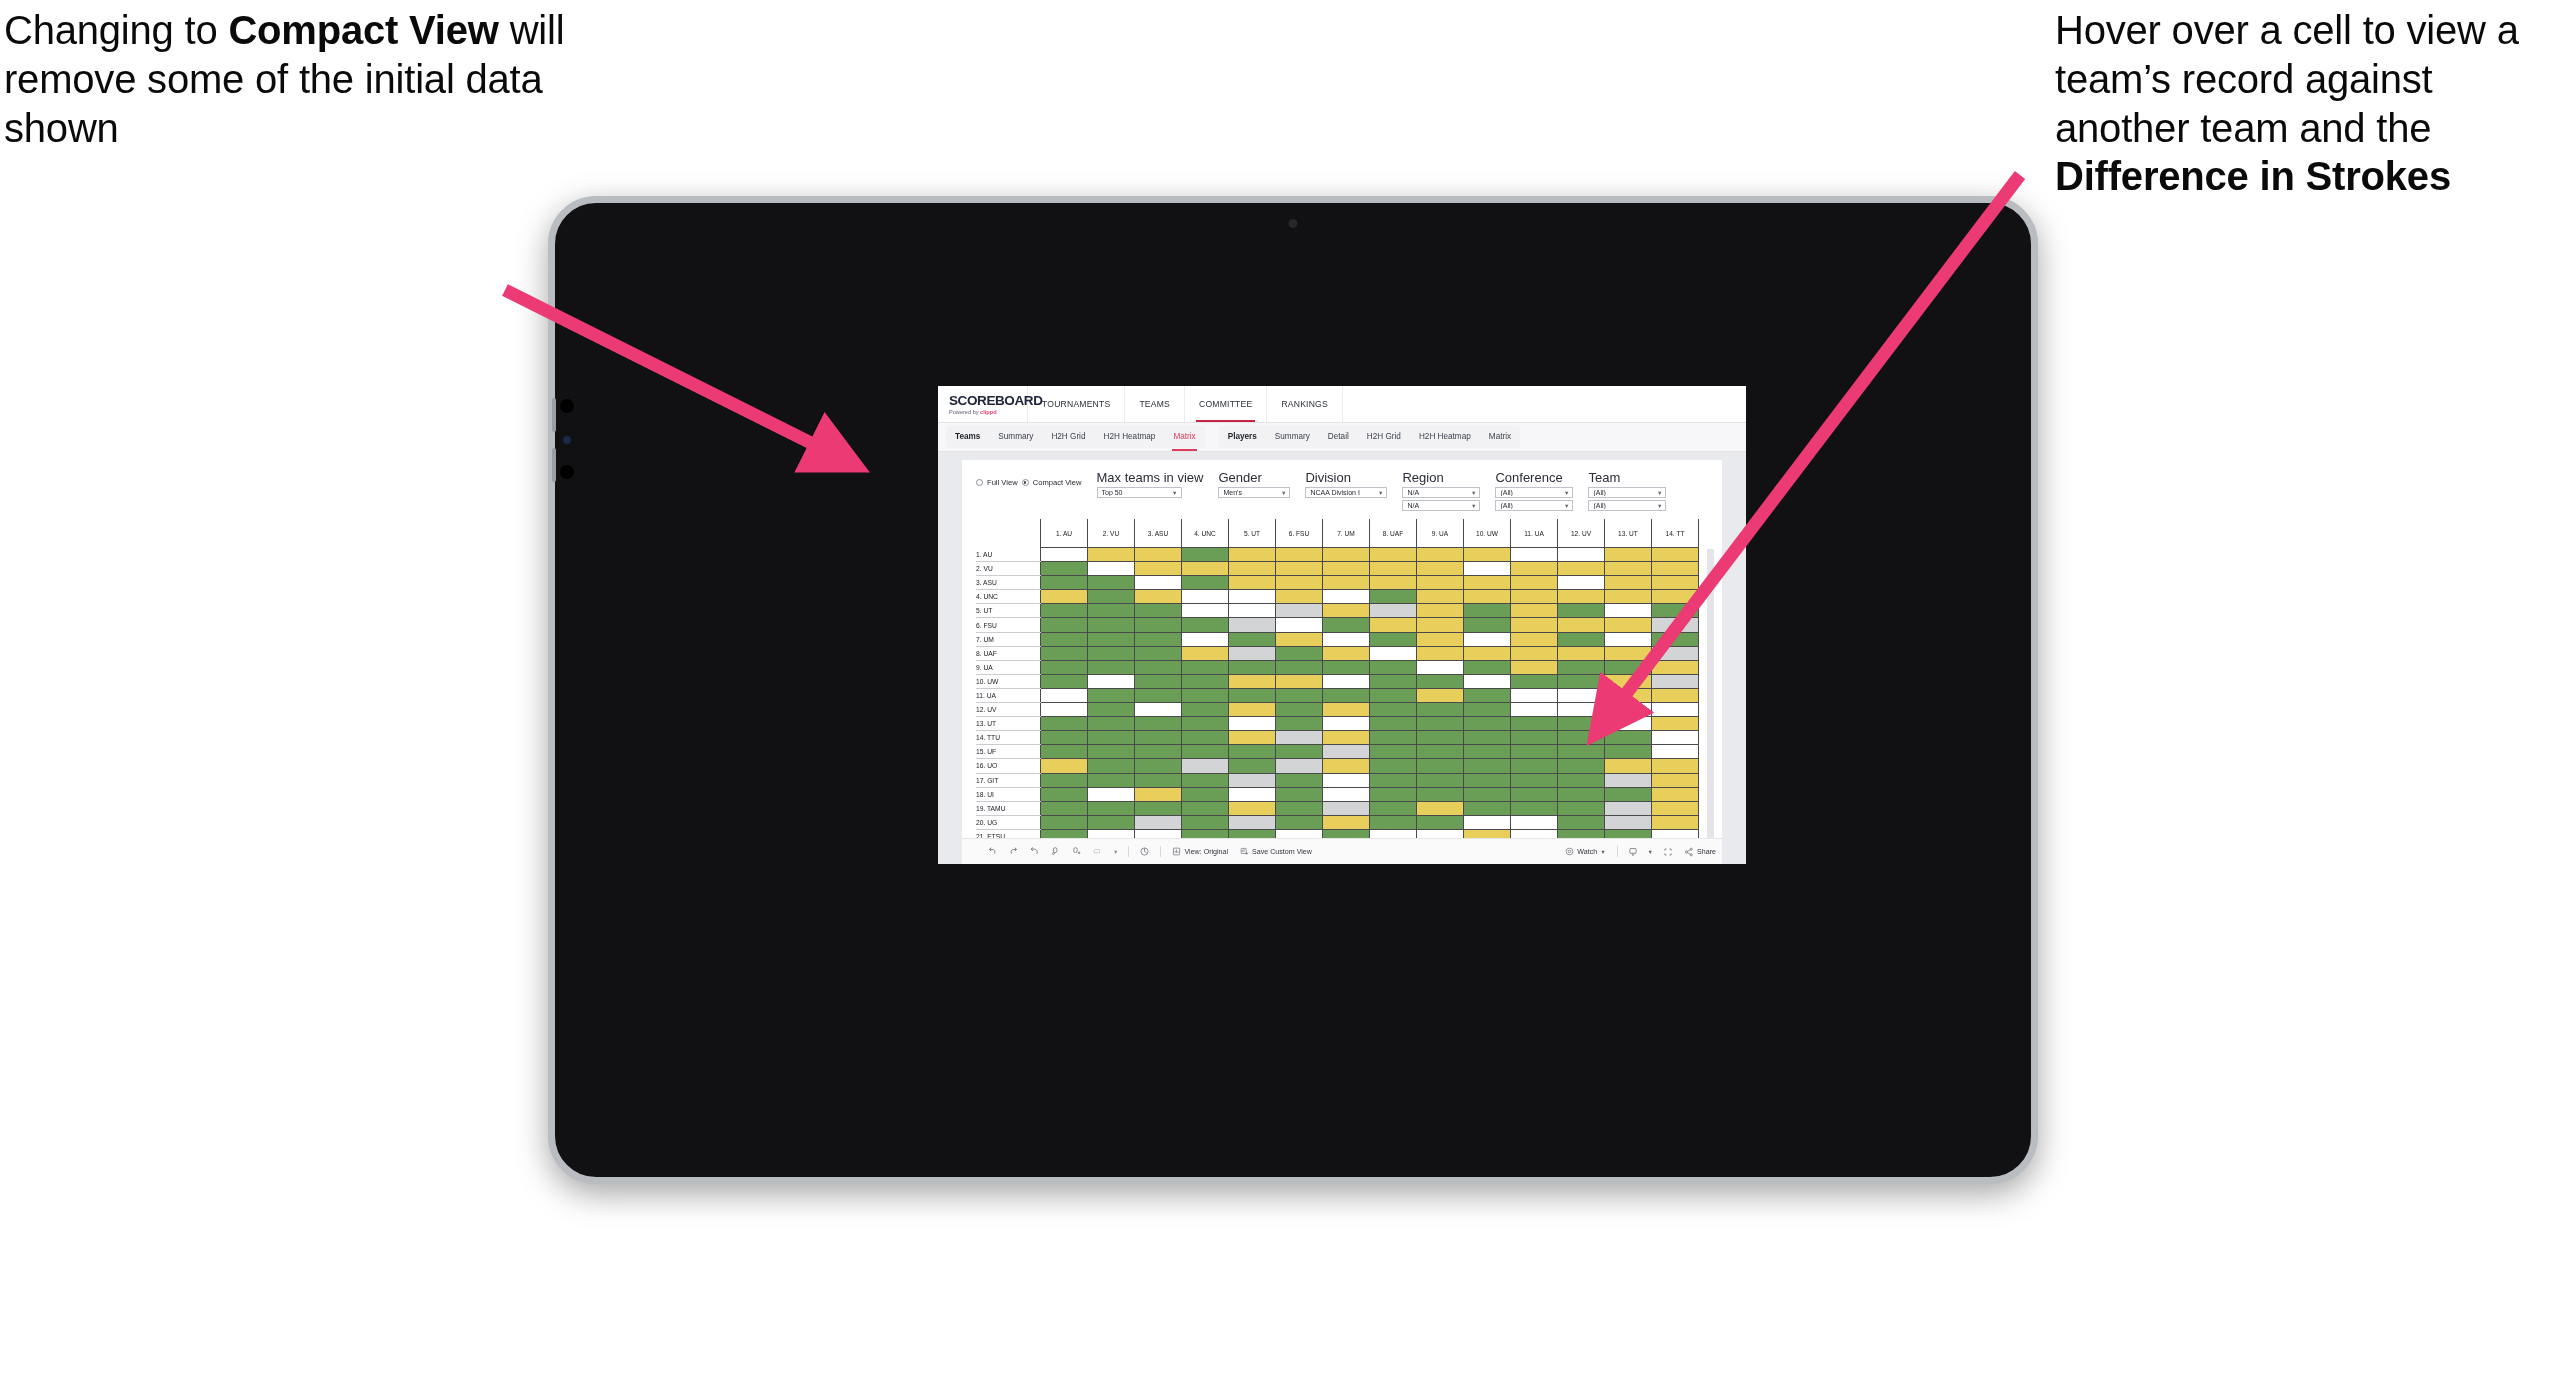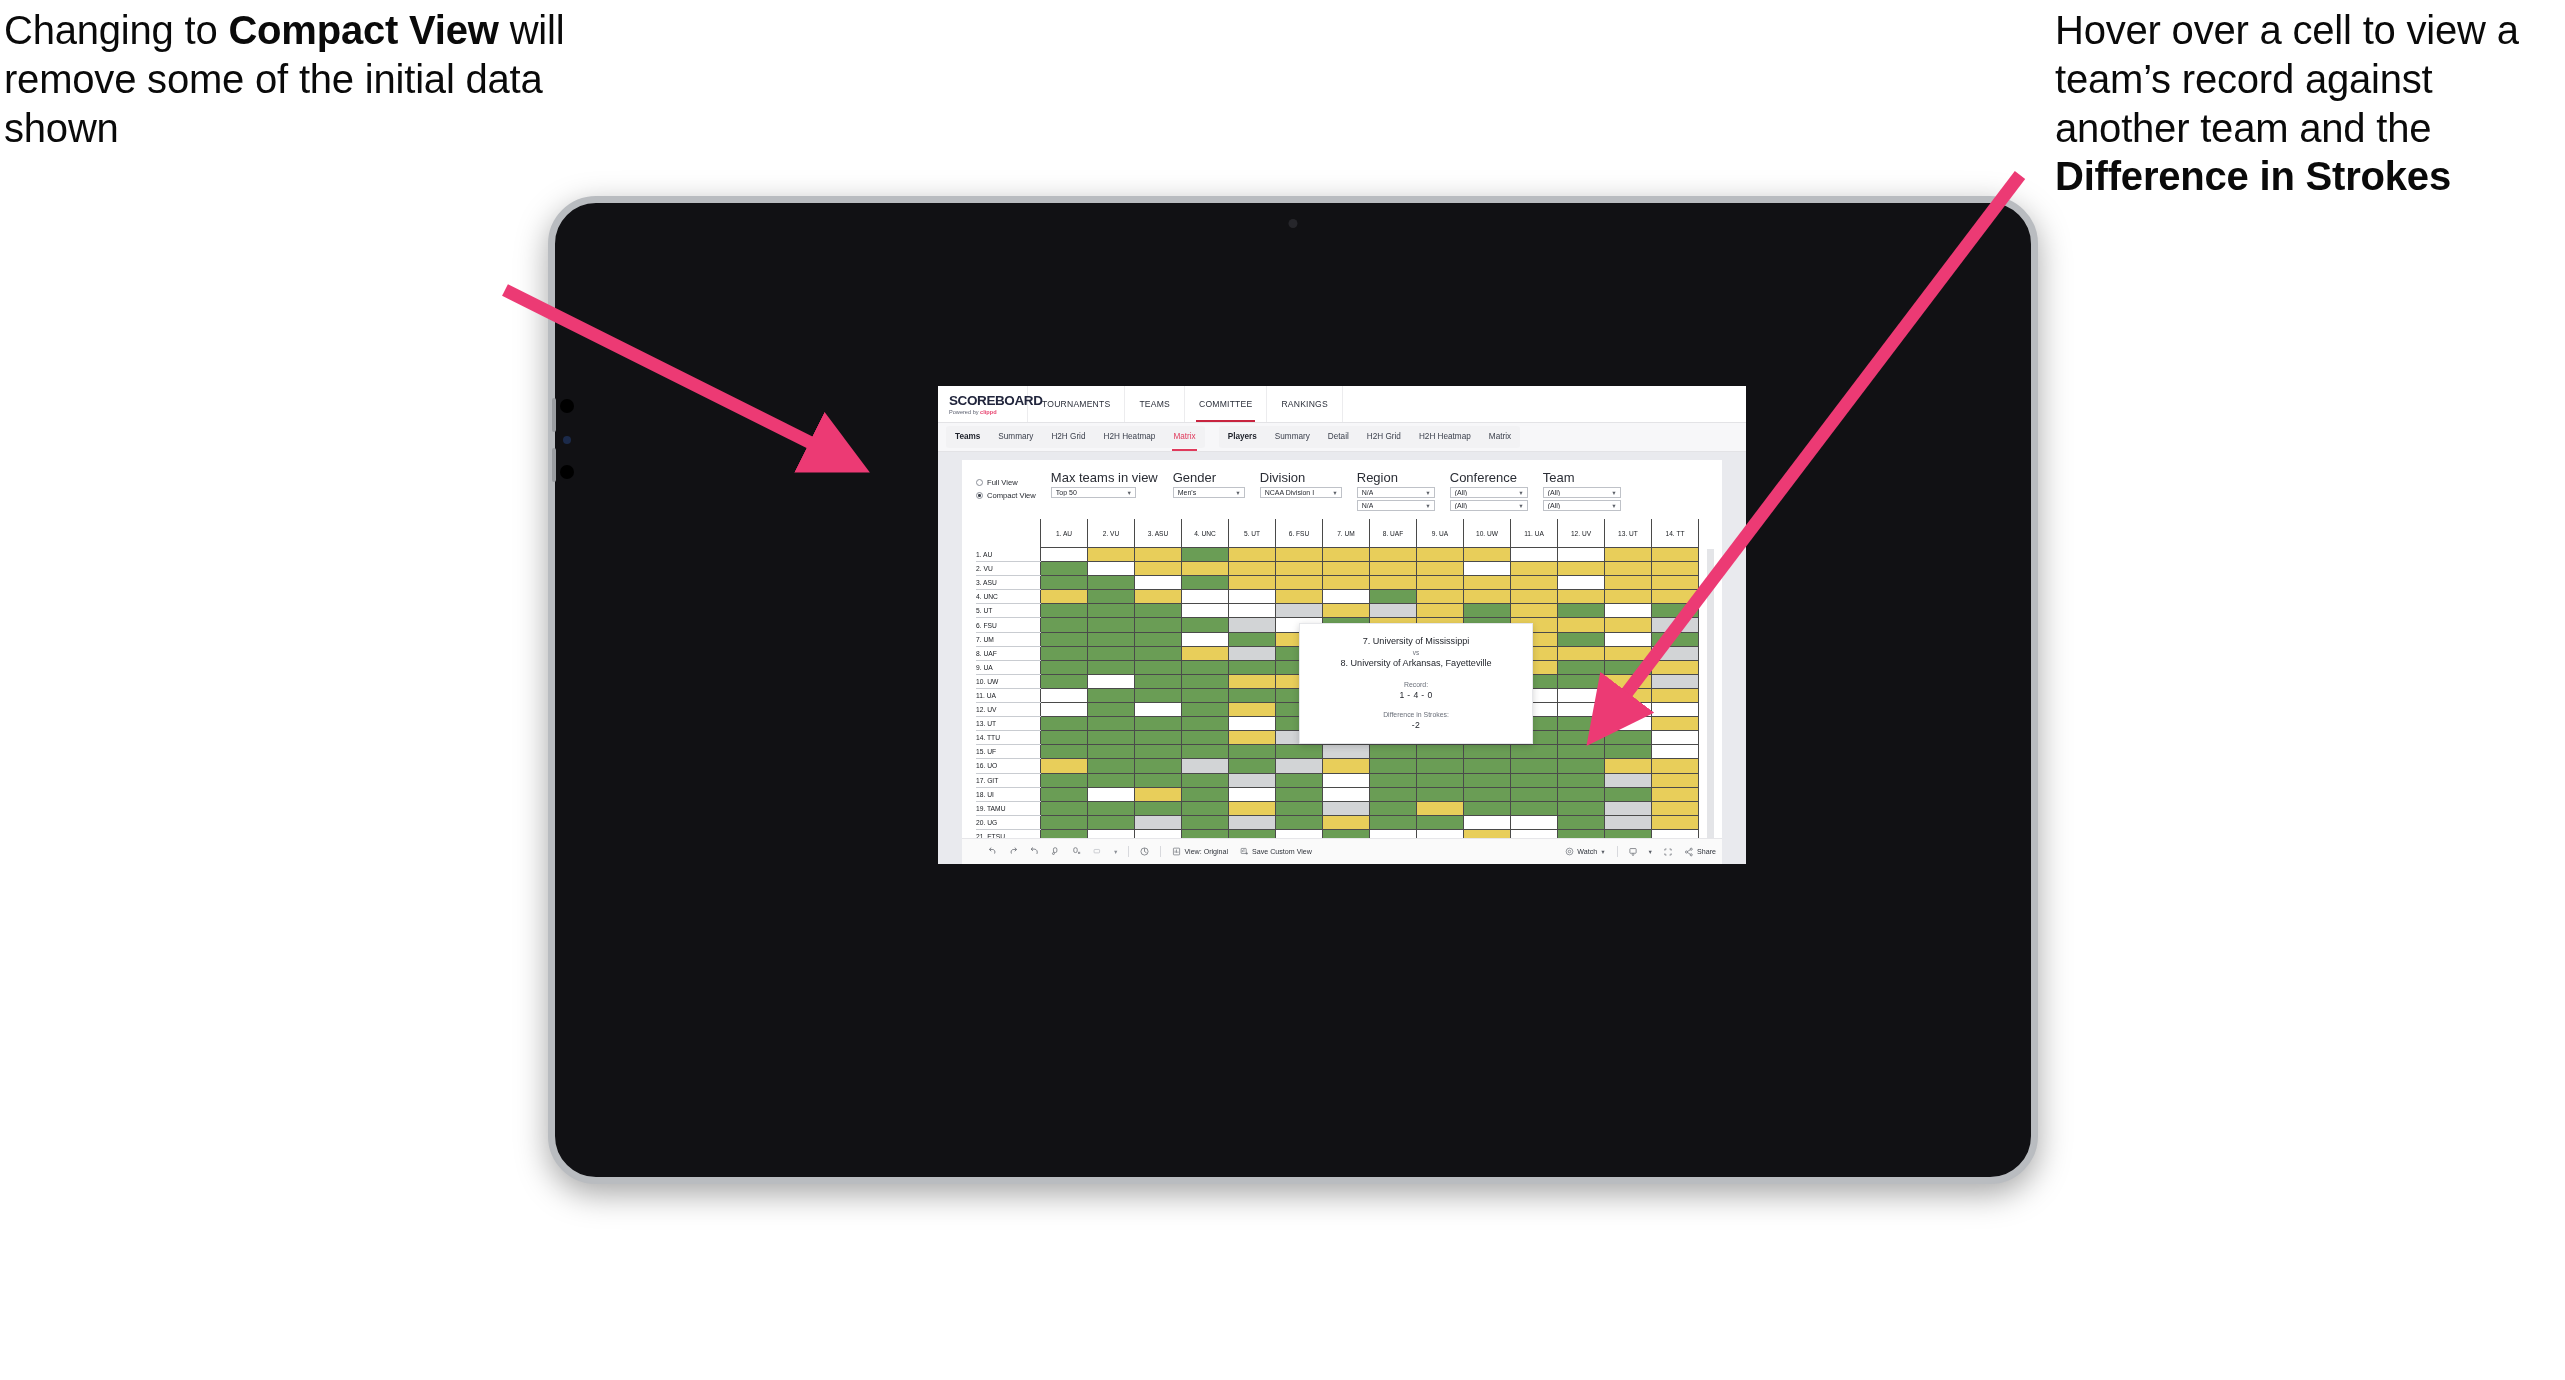--- a/index.html
+++ b/index.html
@@ -56,21 +56,21 @@
   .sub-item.active{color:#e03a5c;}
   .sub-item.active:after{content:"";position:absolute;left:8px;right:8px;bottom:-3px;height:1.6px;background:#e03a5c;}
   .subgap{width:14px;}
 
   
   .sheet-wrap{background:#e9eaee;height:414px;padding:8px 0 0 0;box-sizing:border-box;}
   .sheet{background:#fff;margin:0 auto;width:760px;height:404px;box-sizing:border-box;position:relative;}
 
   
   .filters{display:flex;align-items:flex-start;padding:10px 0 8px 14px;gap:15px;}
-  .radio-col{display:flex;flex-direction:column;gap:4px;padding-top:8px;}
+  .radio-col{display:flex;flex-direction:row;gap:4px;padding-top:8px;}
   .radio-row{display:flex;align-items:center;gap:4px;font-size:7.6px;color:#25282f;cursor:pointer;}
   .radio{width:7px;height:7px;border-radius:50%;border:1px solid #8b8f98;background:#fff;box-sizing:border-box;position:relative;flex:none;}
   .radio.on:after{content:"";position:absolute;left:1.4px;top:1.4px;width:2.4px;height:2.4px;border-radius:50%;background:#3d424c;}
   .fgroup{display:flex;flex-direction:column;gap:2px;}
   .flabel{font-size:13px;color:#2a2d35;margin-bottom:0;}
   .fsel{height:11px;border:1px solid #bfc2c8;background:#fff;display:flex;align-items:center;justify-content:space-between;padding:0 3px 0 4px;box-sizing:border-box;font-size:7px;color:#1f2229;cursor:pointer;}
   .fsel .cap{white-space:nowrap;overflow:hidden;}
   .caret{font-size:5.5px;color:#5d6169;margin-left:5px;}
   .w-max{width:85px;}
   .w-gen{width:72px;}
@@ -652,29 +652,20 @@
                   <td class="c w"></td>
                   <td class="c g"></td>
                   <td class="c y"></td>
                 </tr>
               </tbody>
           </table>
           <div class="vtrack"></div>
 
         </div>
 
-        <div class="tooltip">
-          <div class="tt-team">7. University of Mississippi</div>
-          <div class="tt-vs">vs</div>
-          <div class="tt-team">8. University of Arkansas, Fayetteville</div>
-          <div class="tt-lbl">Record:</div>
-          <div class="tt-val">1 - 4 - 0</div>
-          <div class="tt-lbl">Difference in Strokes:</div>
-          <div class="tt-val">-2</div>
-        </div>
 
         <div class="toolbar">
           <div class="tb">
             <svg class="ico" width="11" height="11" viewBox="0 0 16 16">
                 <path d="M11 11c1.5-3 0-6-3.5-6H4" stroke="#5a5e66" stroke-width="1.1" fill="none"></path>
                 <path d="M6.2 2.4L3.4 5l2.8 2.6" stroke="#5a5e66" stroke-width="1.1" fill="none"></path>
               </svg>
           </div>
           <div class="tb">
             <svg class="ico" width="11" height="11" viewBox="0 0 16 16">

